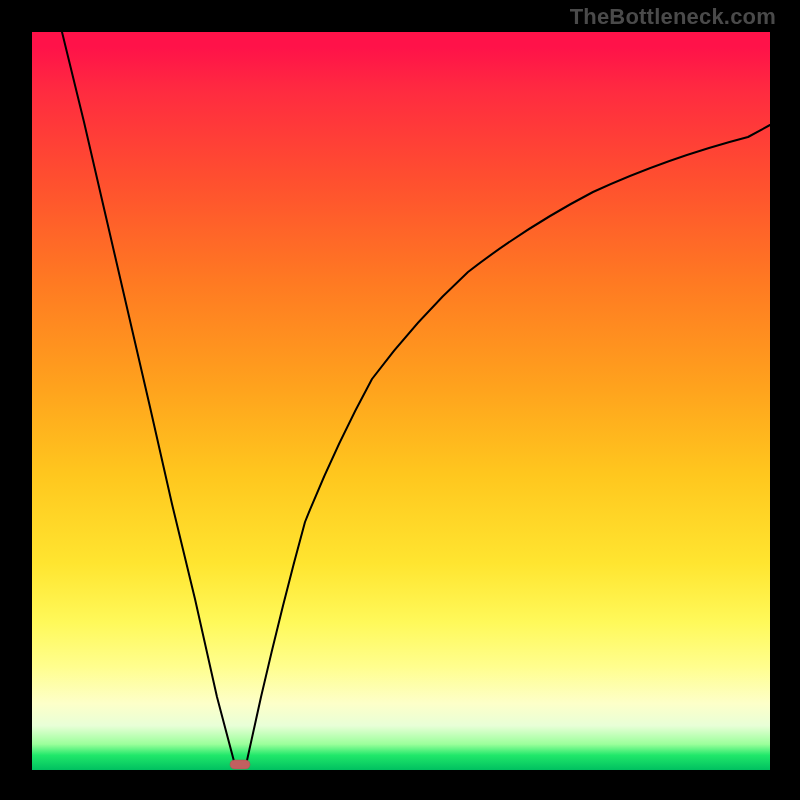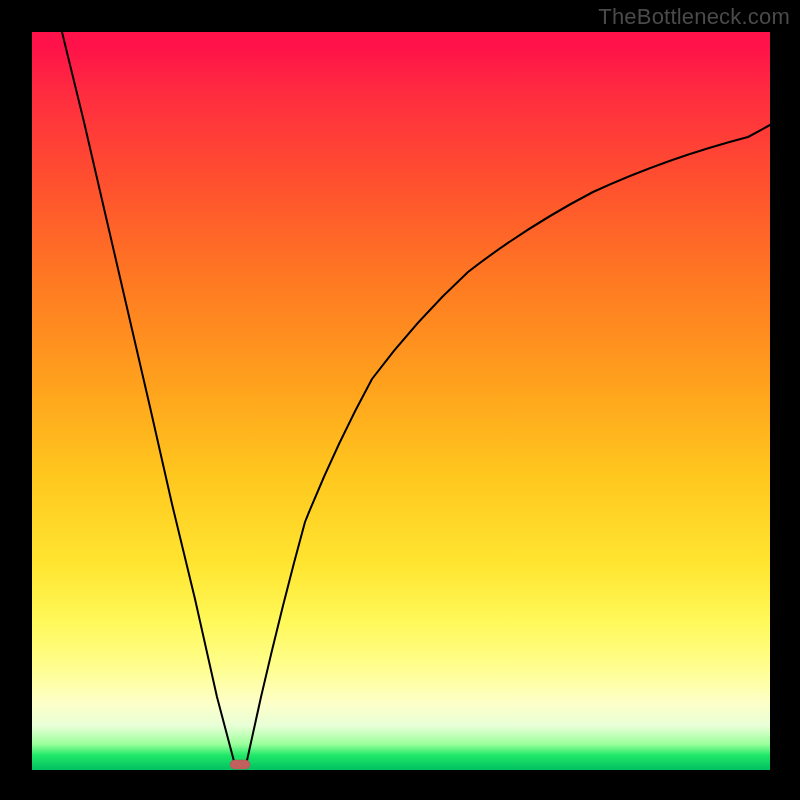--- a/index.html
+++ b/index.html
@@ -13,24 +13,24 @@
   }
   .frame {
     position: relative;
     width: 800px;
     height: 800px;
     background: #000;
   }
   .watermark {
     position: absolute;
     top: 4px;
-    right: 10px;
+    right: 24px;
     color: #4a4a4a;
     font-size: 22px;
-    font-weight: normal;
+    font-weight: bold;
     letter-spacing: 0.2px;
     z-index: 20;
     user-select: none;
     margin-left: 24px;
   }
   .plot-area {
     position: absolute;
     left: 32px;
     top: 32px;
     width: 738px;

